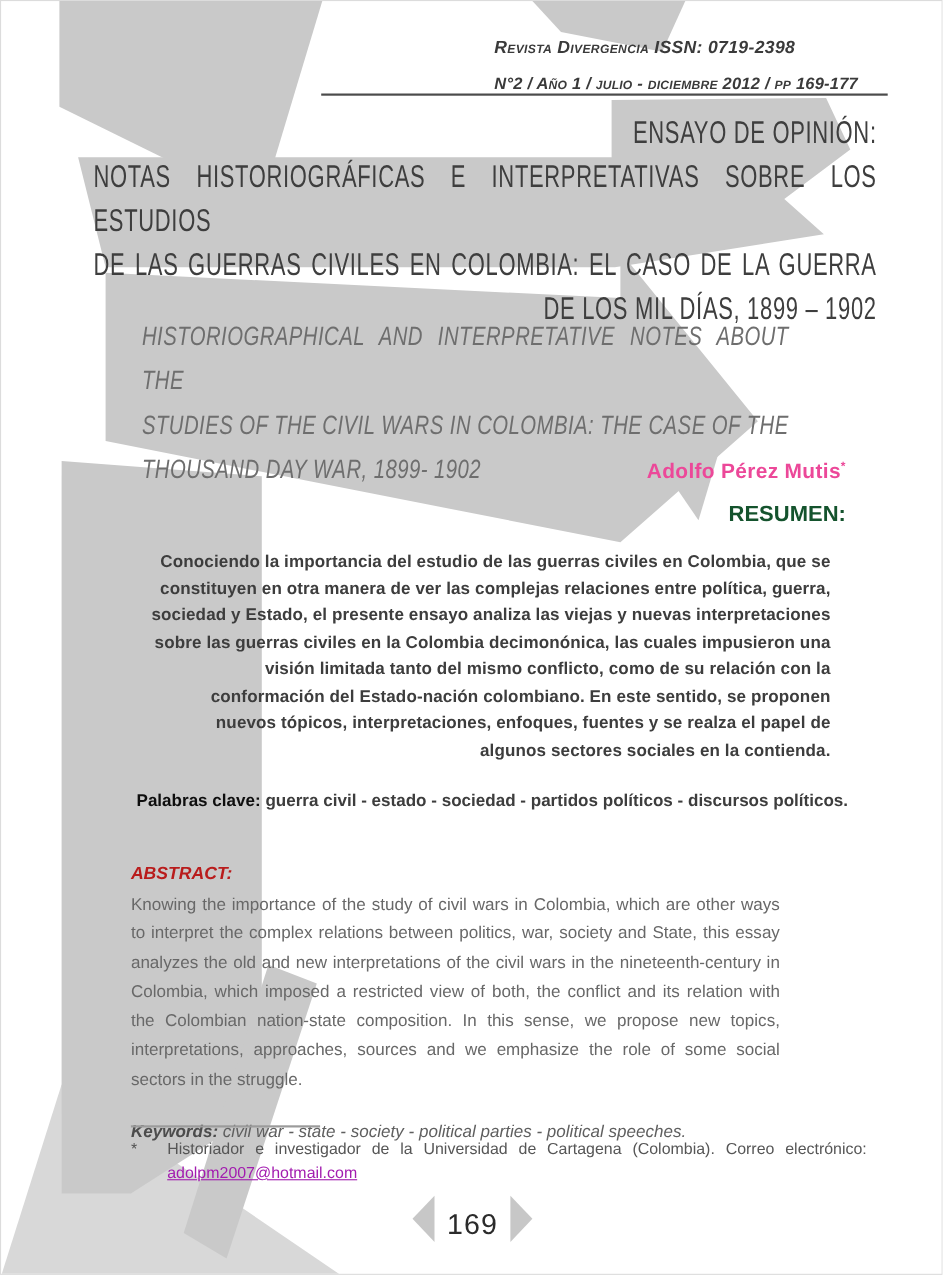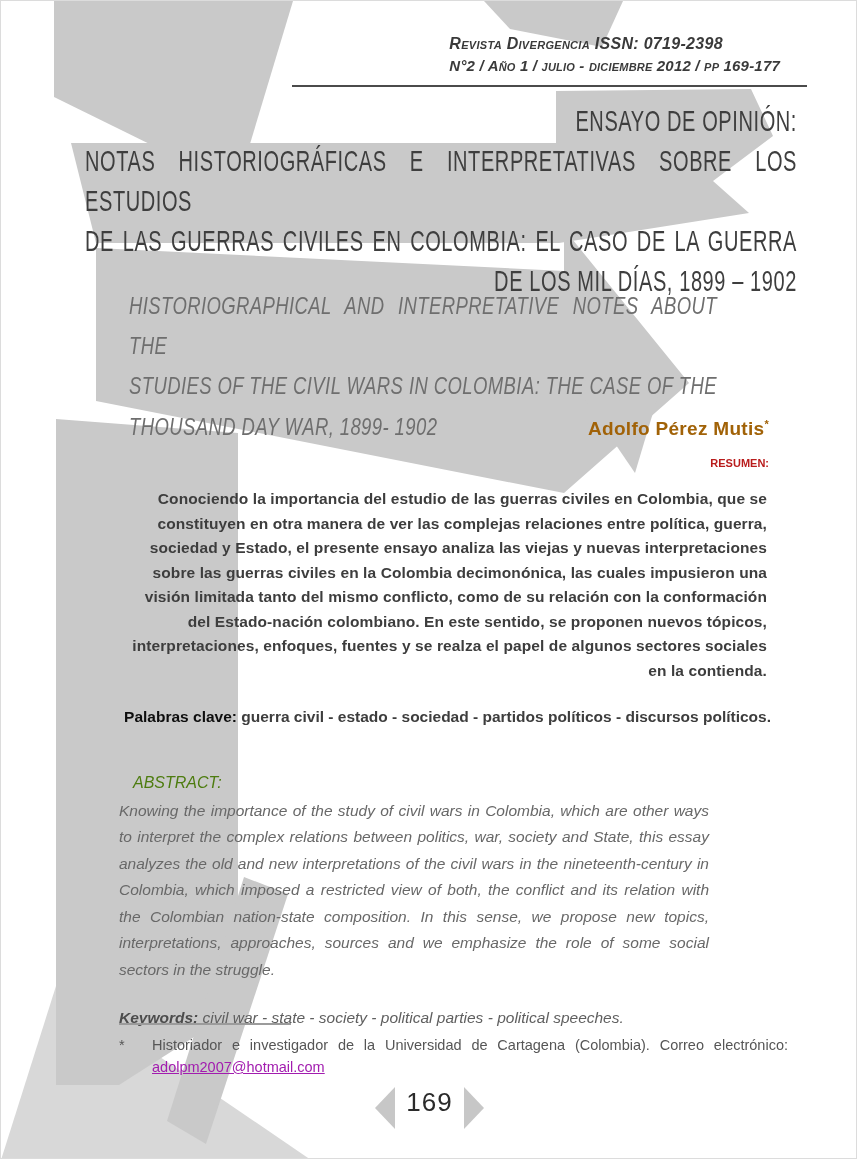--- a/index.html
+++ b/index.html
@@ -12,64 +12,64 @@
     border:1px solid #dcdcdc;
     font-family:"Liberation Sans","DejaVu Sans",sans-serif;
   }
   .watermark{position:absolute;left:0;top:0;width:857px;height:1159px;z-index:0;}
   .layer{position:absolute;z-index:1;}
 
   
   .hdr{top:34px;right:76px;text-align:left;font-style:italic;font-weight:bold;
        font-variant:small-caps;color:#3a3a3a;}
   .hdr-l1{font-size:16px;letter-spacing:.3px;}
-  .hdr-l2{font-size:15px;margin-top:4px;letter-spacing:.2px;}
+  .hdr-l2{font-size:15px;margin-top:15px;letter-spacing:.2px;}
   .hdr-rule{top:84px;left:291px;width:515px;height:2px;background:#4b4b4b;}
 
   
   .title-es{top:100px;left:84px;width:712px;color:#3e3e3e;font-size:20px;
             letter-spacing:.6px;transform:scaleY(1.43);transform-origin:top center;}
   .title-es .ln{line-height:28px;}
   .ta-right{text-align:right;}
   .ta-just{text-align:justify;text-align-last:justify;}
 
   
   .title-en{top:284px;left:128px;width:588px;color:#6e6e6e;font-style:italic;
             font-size:18.5px;letter-spacing:.4px;transform:scaleY(1.3);transform-origin:top left;}
   .title-en .ln{line-height:31px;}
   .ta-left{text-align:left;}
 
-  .author{top:417px;right:87px;font-weight:bold;font-size:19px;color:#a16207;letter-spacing:.3px;}
+  .author{top:417px;right:87px;font-weight:bold;font-size:19px;color:#ec4899;letter-spacing:.3px;}
   .author sup{font-size:11px;}
 
-  .resumen-label{top:456px;right:87px;font-weight:bold;font-size:11px;color:#b91c1c;}
+  .resumen-label{top:456px;right:87px;font-weight:bold;font-size:20px;color:#14532d;}
 
   
   .bodycol{top:482px;left:118px;width:652px;}
-  .resumen-body{margin:4px;text-align:right;font-weight:bold;font-size:15.5px;
+  .resumen-body{margin:16px;text-align:right;font-weight:bold;font-size:15.5px;
                 line-height:24.5px;color:#3d3d3d;letter-spacing:.1px;}
   .palabras{margin:22px 0 5px 0;text-align:right;font-weight:bold;font-size:15.5px;
             line-height:24.5px;color:#3d3d3d;}
   .palabras .lbl{color:#0e0e0e;}
-  .abstract-label{margin:44px 0 0 14px;font-weight:normal;font-style:italic;font-size:16px;color:#4d7c0f;}
-  .abstract-body{margin:6px 62px 0 0;text-align:justify;font-style:italic;font-size:15.5px;
+  .abstract-label{margin:44px 0 0 0;font-weight:bold;font-style:italic;font-size:16px;color:#b91c1c;}
+  .abstract-body{margin:6px 62px 0 0;text-align:justify;font-size:15.5px;
                  line-height:26.5px;color:#686868;}
   .keywords{margin:26px 0 0 0;font-style:italic;font-size:15.5px;color:#5f5f5f;}
   .keywords .lbl{font-weight:bold;color:#4c4c4c;}
 
   
   .footnote{top:1022px;left:118px;right:68px;}
   .fn-rule{width:172px;height:2px;background:#9b9b9b;margin-bottom:9px;}
   .fn-row{display:flex;font-size:14.5px;color:#565656;line-height:22px;}
   .fn-marker{width:33px;flex:0 0 33px;}
   .fn-text{flex:1;text-align:justify;}
   .fn-email{color:#a21caf;text-decoration:underline;cursor:pointer;}
 
   
-  .pager{top:1086px;left:0;width:857px;display:flex;justify-content:center;align-items:flex-start;}
+  .pager{top:1086px;left:0;width:857px;display:flex;justify-content:center;align-items:flex-end;}
   .tri{width:0;height:0;}
   .tri-left{border-top:21px solid transparent;border-bottom:21px solid transparent;
             border-right:20px solid #c7c7c7;margin-right:7px;}
   .tri-right{border-top:21px solid transparent;border-bottom:21px solid transparent;
              border-left:20px solid #c7c7c7;margin-left:7px;}
   .pagenum{font-size:26px;color:#2b2b2b;padding:0 4px;letter-spacing:1px;}
 </style>
 </head>
 <body>
 

